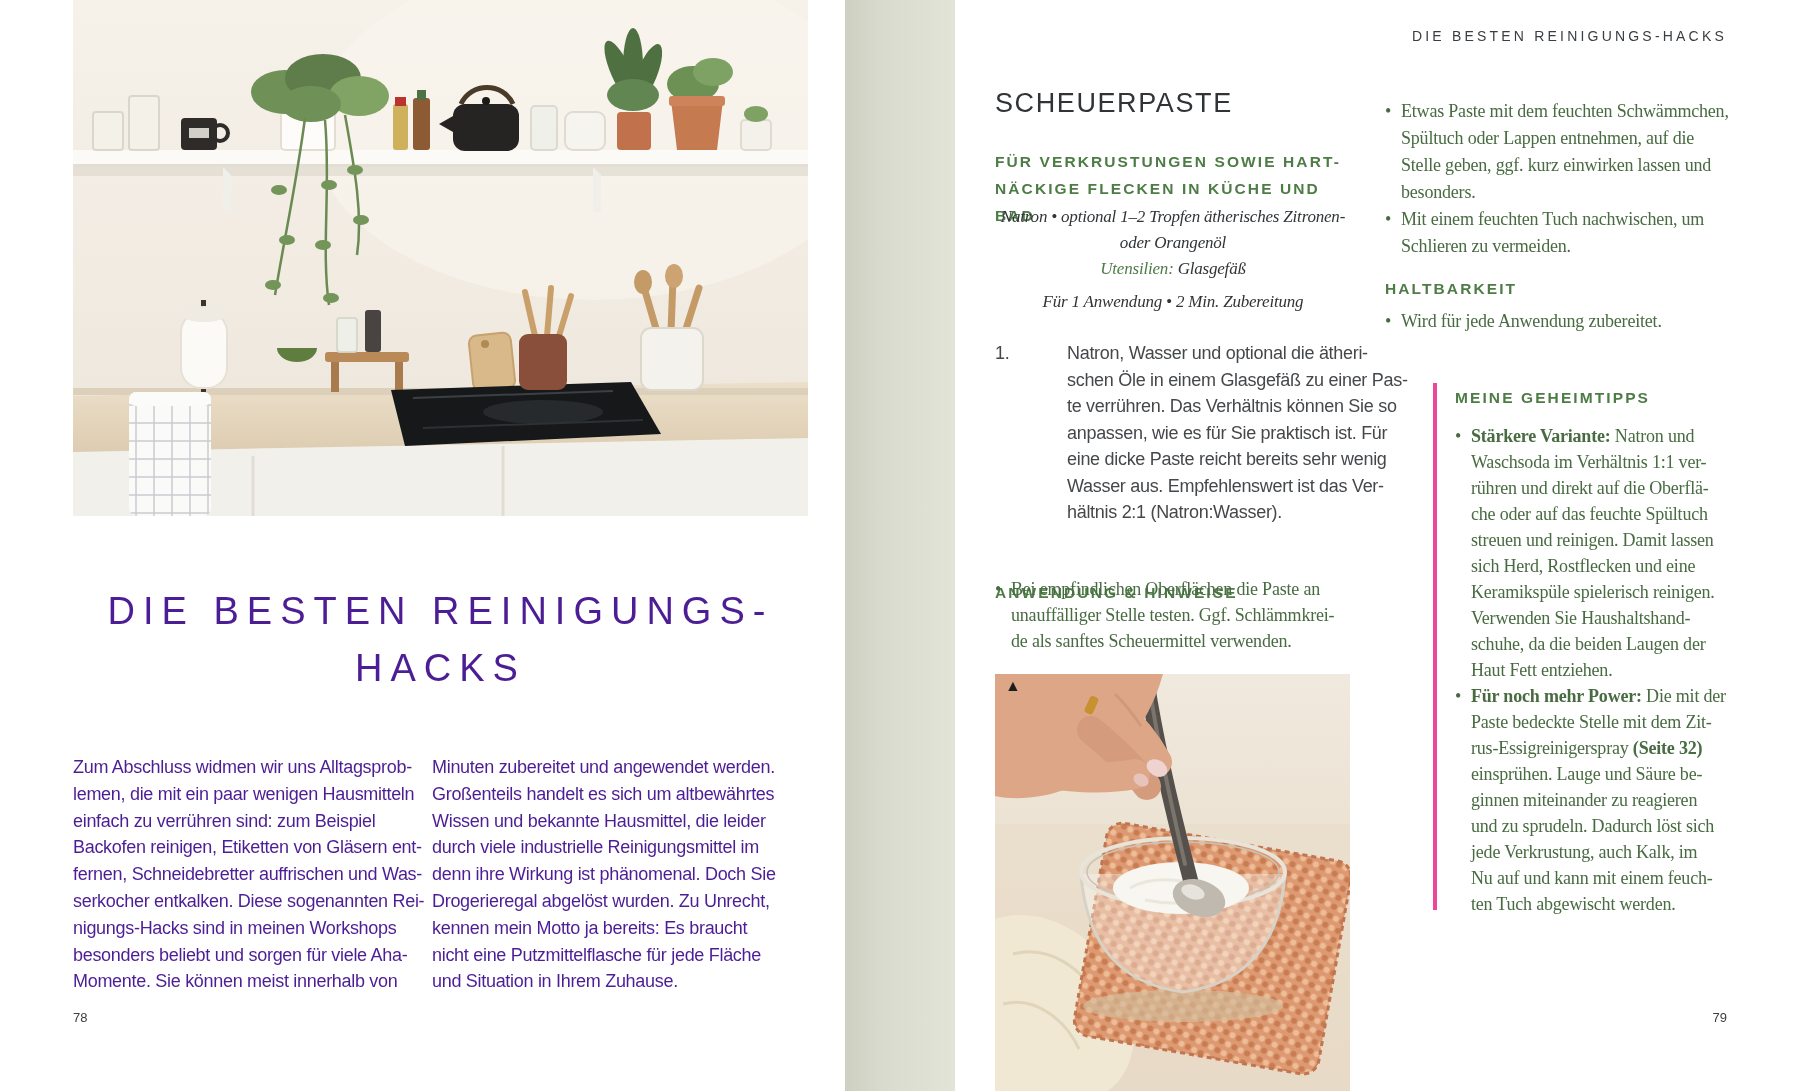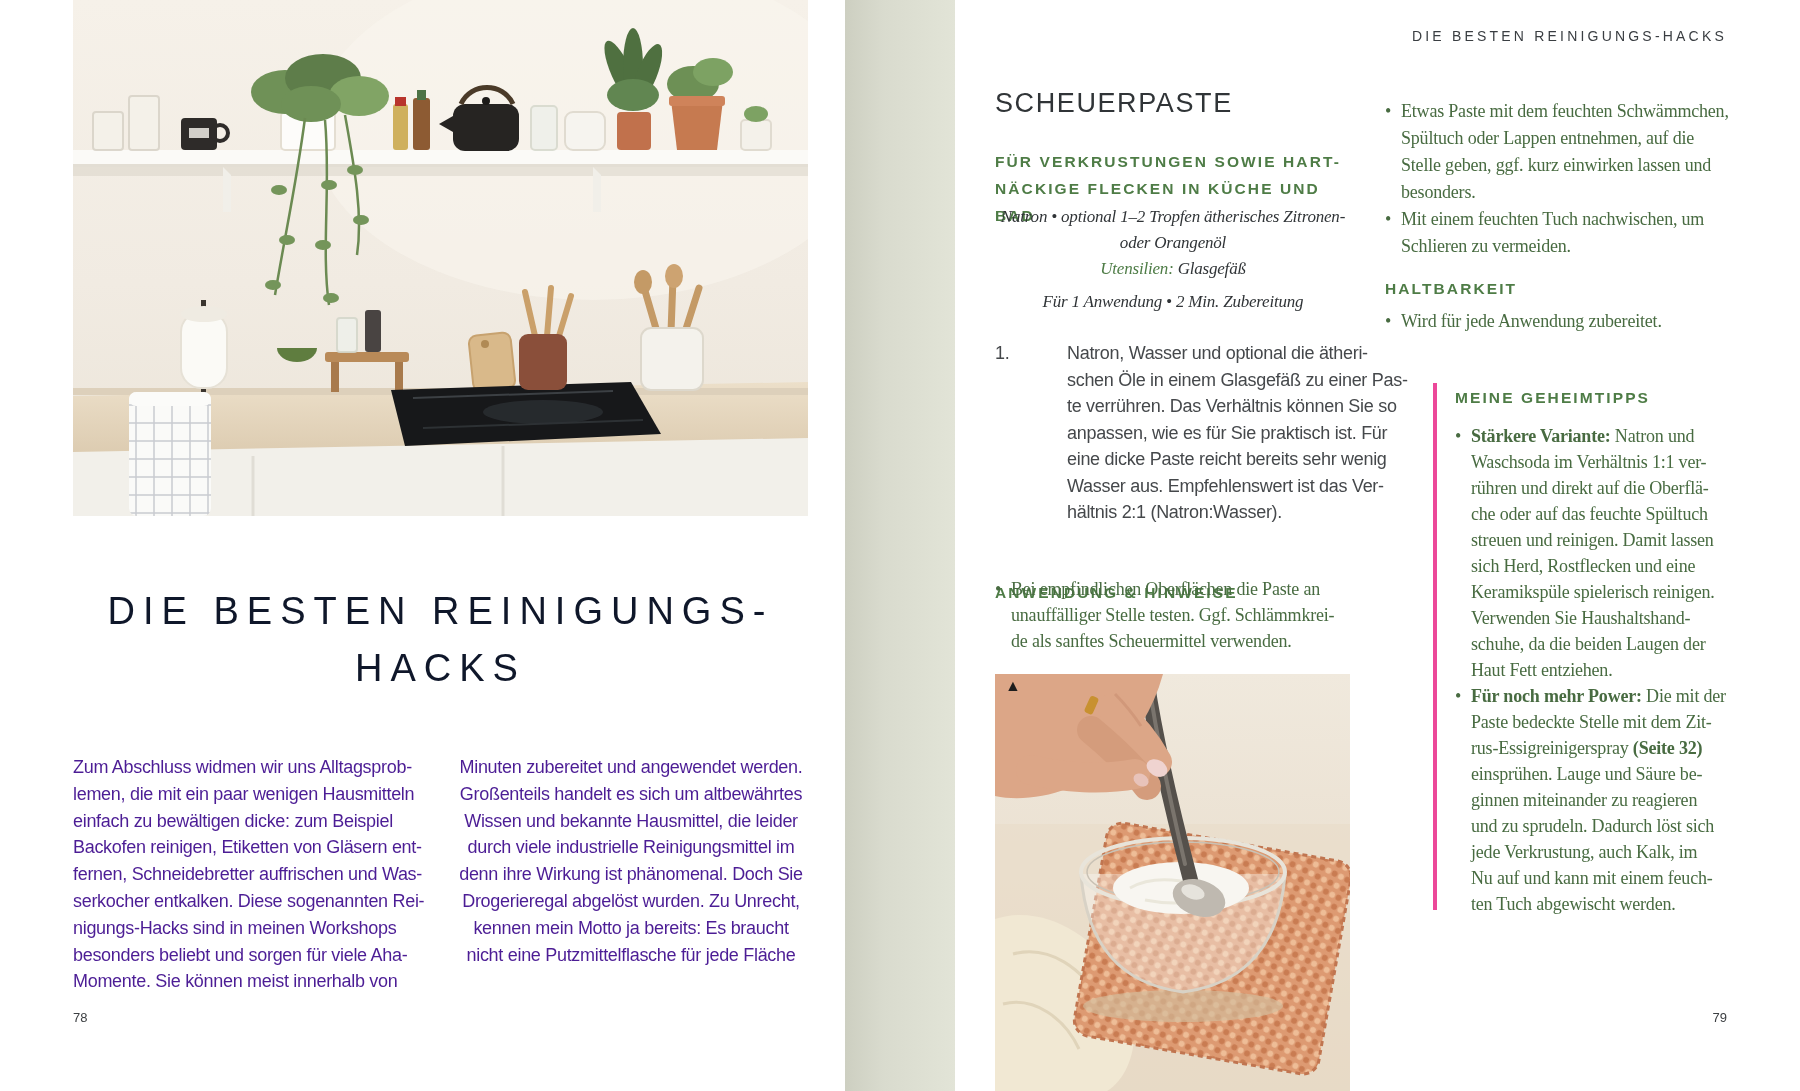--- a/index.html
+++ b/index.html
@@ -9,25 +9,25 @@
 
   
   .gutter{left:845px;top:0;width:110px;height:1091px;
           background:linear-gradient(90deg,#cdcfc1 0%,#d9dbce 35%,#e2e4d7 100%);}
 
   
   .kitchen-photo{left:73px;top:0;width:735px;height:516px;overflow:hidden;background:#f1ebe2;}
   .kitchen-photo svg{display:block;width:100%;height:100%;}
 
   .chapter-title{left:73px;top:583px;width:735px;text-align:center;
-    color:#0f172a;font-size:38px;letter-spacing:8px;line-height:57px;font-weight:400;}
+    color:#4c1d95;font-size:38px;letter-spacing:8px;line-height:57px;font-weight:400;}
 
   .intro-col{top:754px;width:358px;font-size:18px;letter-spacing:-0.3px;line-height:26.8px;color:#4c1d95;}
   .intro-col .rl-line{white-space:nowrap;}
-  .col1{left:73px;} .col2{left:452px;text-align:center;}
+  .col1{left:73px;} .col2{left:432px;}
 
   .pagenum{top:1010px;font-size:13px;color:#3c3f42;}
   .pn-left{left:73px;} .pn-right{right:73px;}
 
   
   .running-header{top:28px;right:73px;font-size:14px;letter-spacing:3.2px;color:#3a3e42;}
 
   .recipe{left:995px;width:356px;}
   .recipe-title{top:88px;font-size:27px;letter-spacing:1.6px;color:#303437;font-weight:500;}
   .green-head{color:#4e7c46;font-weight:bold;font-size:15.5px;letter-spacing:2.1px;}
@@ -209,37 +209,38 @@
   </div>
 
   <div class="abs chapter-title">
     <div>DIE BESTEN REINIGUNGS-</div>
     <div>HACKS</div>
   </div>
 
   <div class="abs intro-col col1">
       <div class="rl-line"><span>Zum Abschluss widmen wir uns Alltagsprob-</span></div>
       <div class="rl-line"><span>lemen, die mit ein paar wenigen Hausmitteln</span></div>
-      <div class="rl-line"><span>einfach zu bewältigen dicke: zum Beispiel</span></div>
+      <div class="rl-line"><span>einfach zu verrühren sind: zum Beispiel</span></div>
       <div class="rl-line"><span>Backofen reinigen, Etiketten von Gläsern ent-</span></div>
       <div class="rl-line"><span>fernen, Schneidebretter auffrischen und Was-</span></div>
       <div class="rl-line"><span>serkocher entkalken. Diese sogenannten Rei-</span></div>
       <div class="rl-line"><span>nigungs-Hacks sind in meinen Workshops</span></div>
       <div class="rl-line"><span>besonders beliebt und sorgen für viele Aha-</span></div>
       <div class="rl-line"><span>Momente. Sie können meist innerhalb von</span></div>
     </div>
   <div class="abs intro-col col2">
       <div class="rl-line"><span>Minuten zubereitet und angewendet werden.</span></div>
       <div class="rl-line"><span>Großenteils handelt es sich um altbewährtes</span></div>
       <div class="rl-line"><span>Wissen und bekannte Hausmittel, die leider</span></div>
       <div class="rl-line"><span>durch viele industrielle Reinigungsmittel im</span></div>
       <div class="rl-line"><span>denn ihre Wirkung ist phänomenal. Doch Sie</span></div>
       <div class="rl-line"><span>Drogerieregal abgelöst wurden. Zu Unrecht,</span></div>
       <div class="rl-line"><span>kennen mein Motto ja bereits: Es braucht</span></div>
       <div class="rl-line"><span>nicht eine Putzmittelflasche für jede Fläche</span></div>
+      <div class="rl-line"><span>und Situation in Ihrem Zuhause.</span></div>
     </div>
 
   <div class="abs pagenum pn-left">78</div>
 
   <div class="abs running-header">DIE BESTEN REINIGUNGS-HACKS</div>
 
   <div class="abs recipe recipe-title">SCHEUERPASTE</div>
 
   <div class="abs recipe recipe-sub green-head">
       <div class="rl-line"><span>FÜR VERKRUSTUNGEN SOWIE HART-</span></div>

